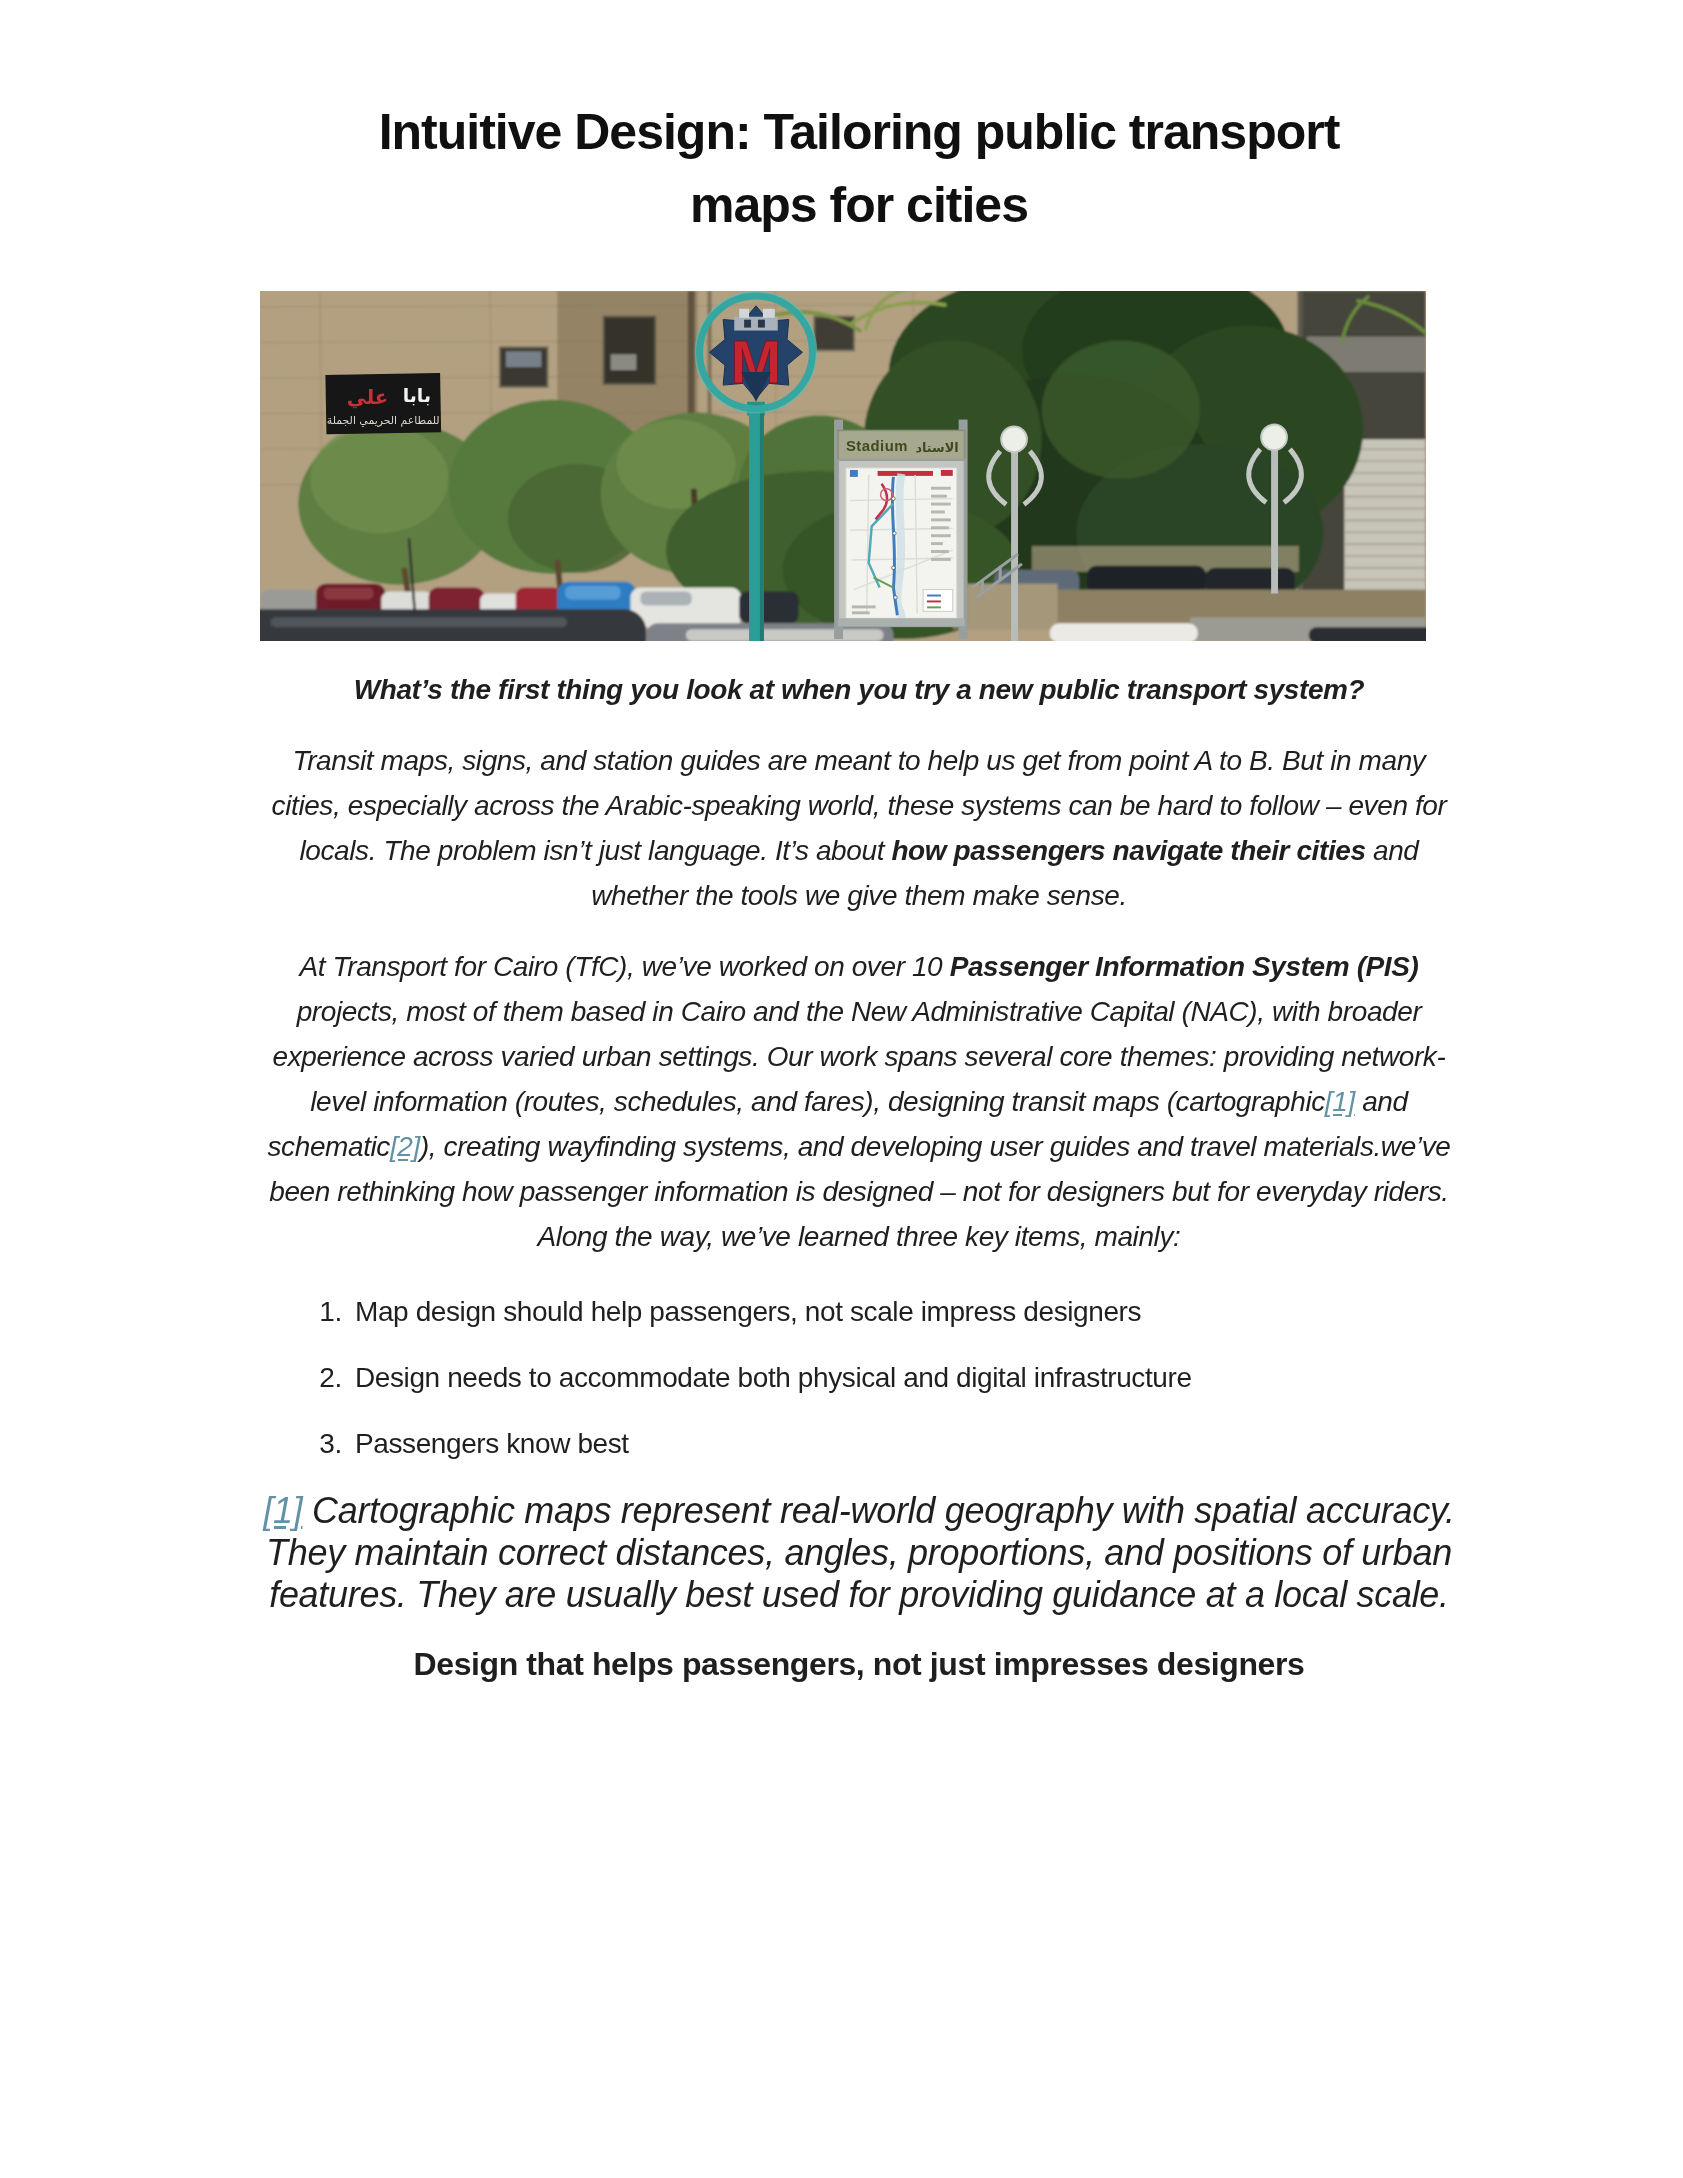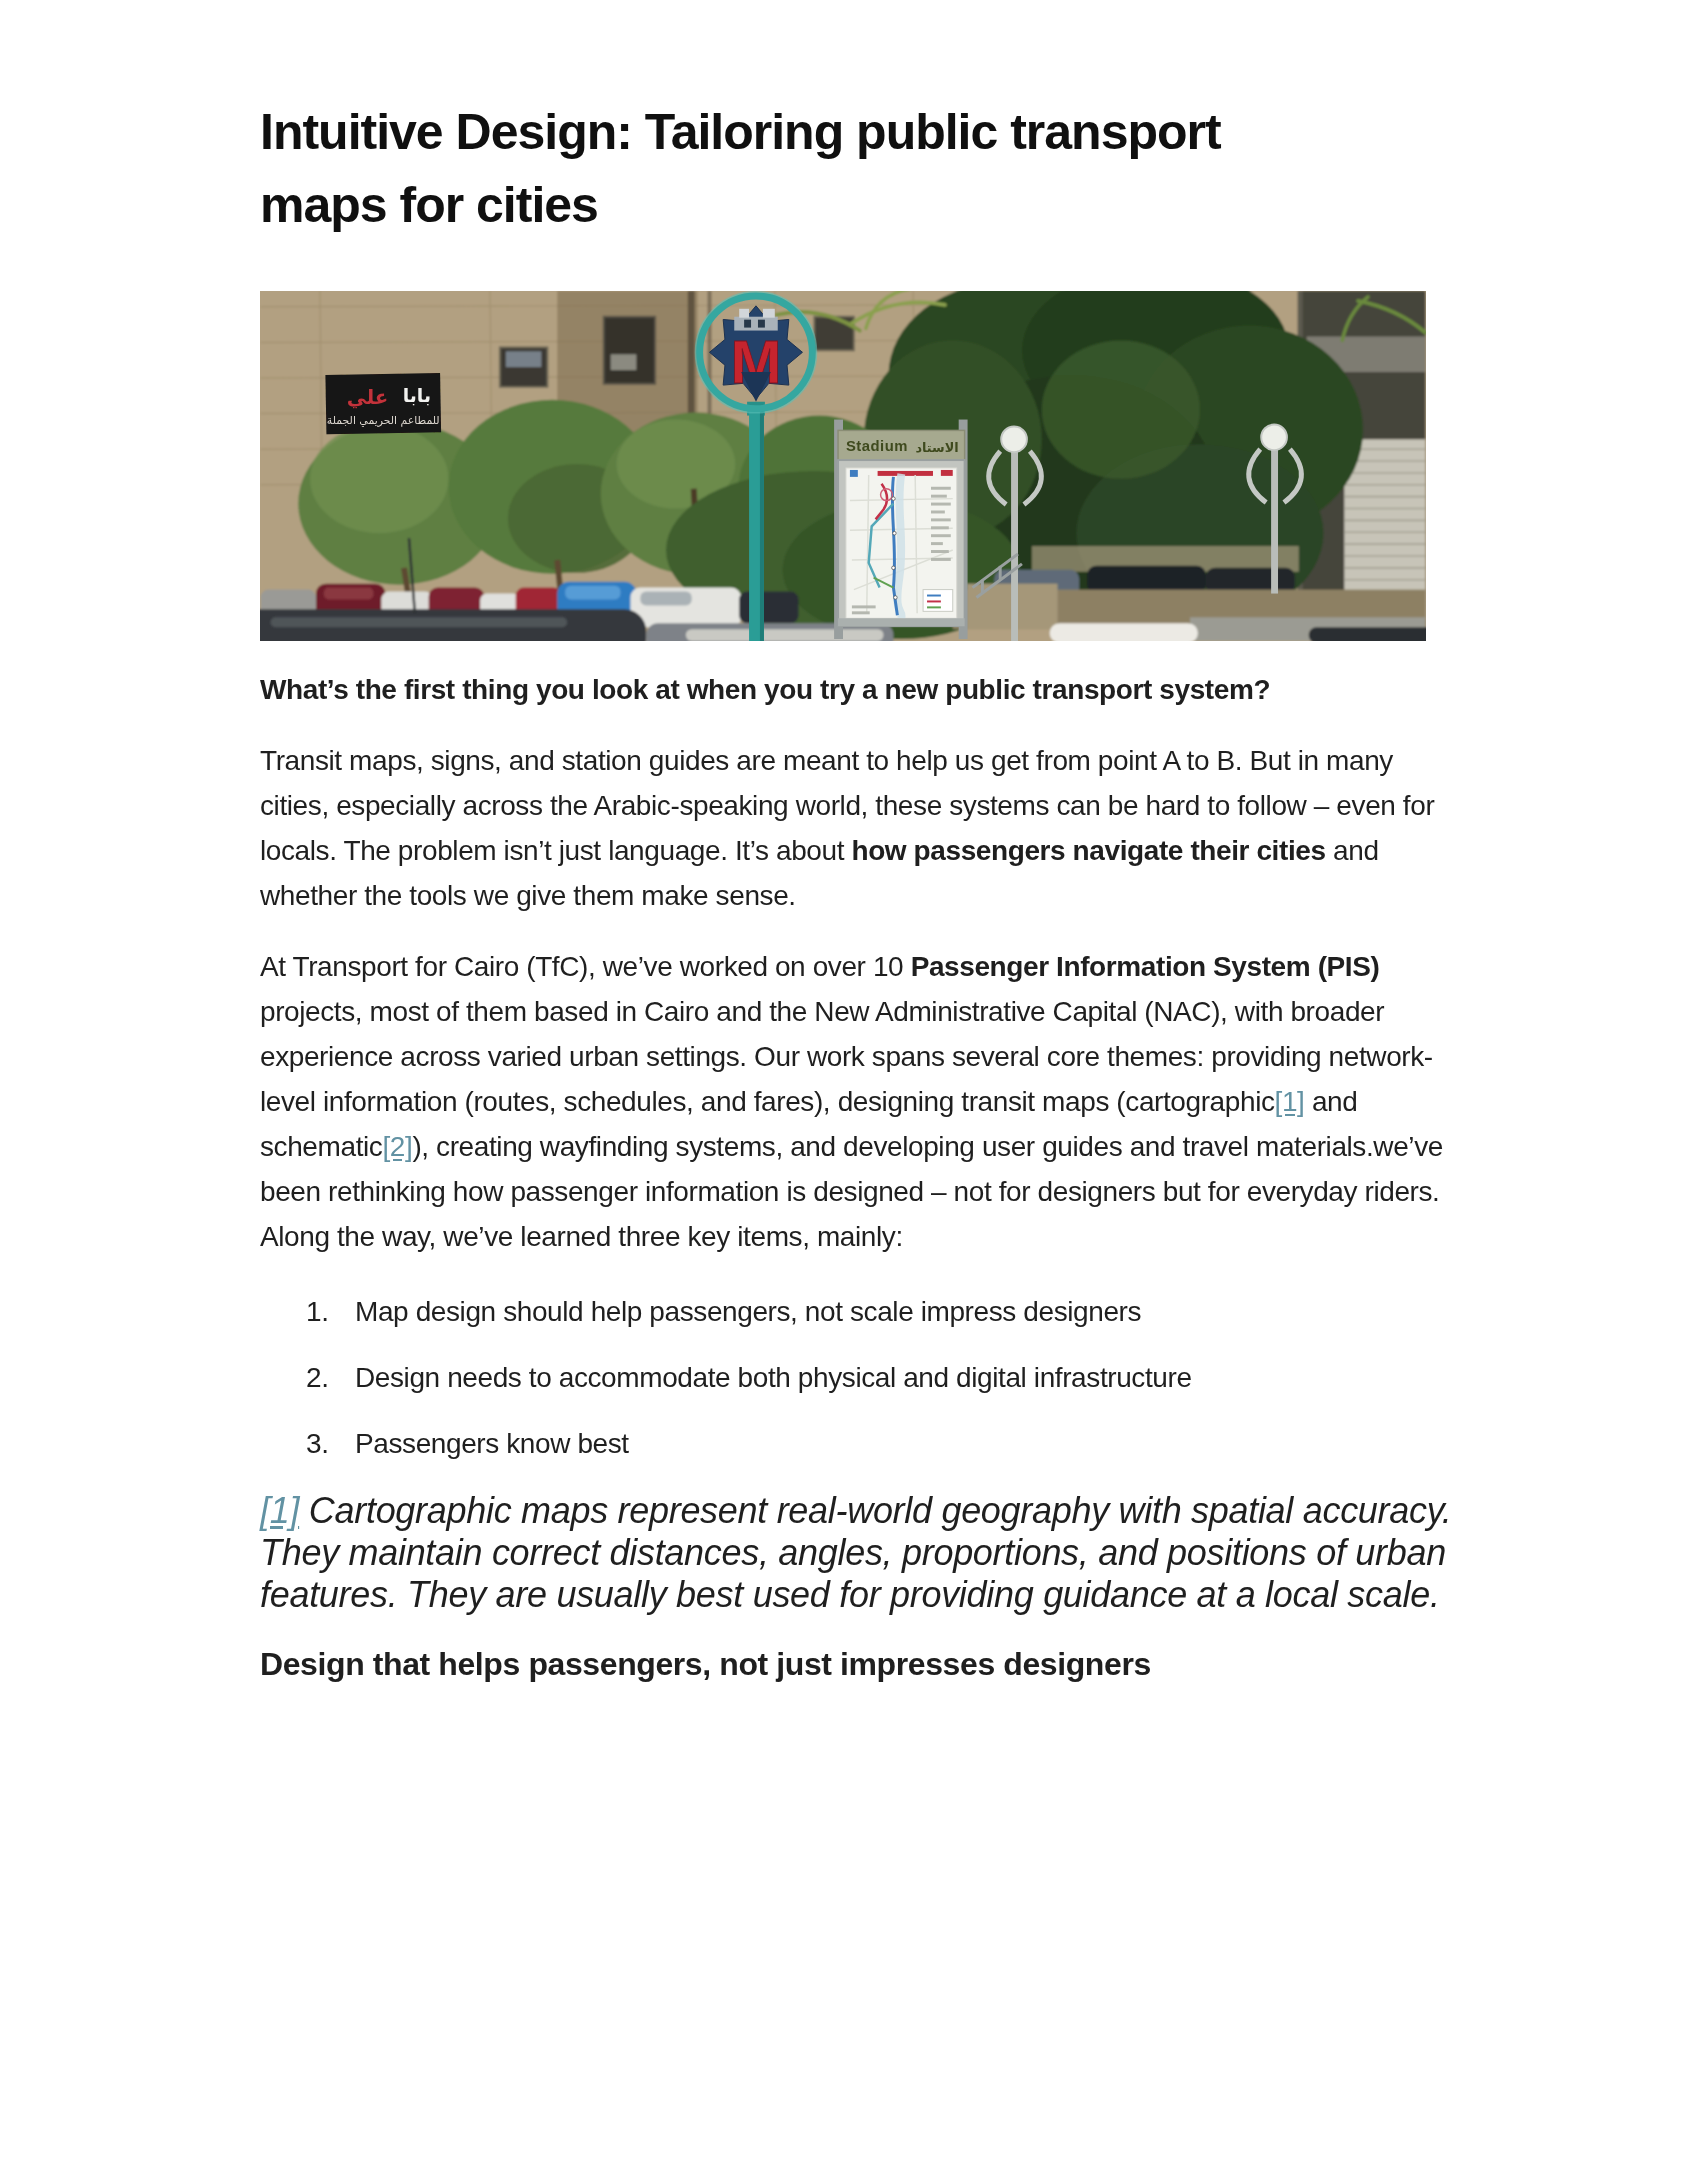--- a/index.html
+++ b/index.html
@@ -1,25 +1,25 @@
 <!DOCTYPE html>
 <html><head>
 <meta charset="utf-8">
 <style>
   html,body{margin:0;padding:0;background:#ffffff;}
   body{width:1683px;height:2178px;font-family:"Liberation Sans", sans-serif;color:#1f1f1f;}
-  .page{position:relative;width:1683px;height:2178px;background:#ffffff;overflow:hidden;}
+  .page{position:relative;width:1683px;height:2178px;background:#ffffff;overflow:hidden;text-align:center;}
   .content{position:absolute;left:260px;top:0;width:1198px;}
   h1.title{
     font-size:50px;line-height:73px;font-weight:700;color:#101010;
     letter-spacing:-1px;margin:96px 0 0 0;white-space:pre-line;
   }
   .photo-wrap{margin-top:49px;width:1166px;height:350px;overflow:hidden;background:#b2a081;}
   .photo-wrap svg{display:block;}
-  p.body-par{font-size:28px;line-height:45px;letter-spacing:-0.4px;margin:26px 0 0 0;}
+  p.body-par{font-size:28px;line-height:45px;letter-spacing:-0.4px;margin:26px 0 0 0;font-style:italic;}
   p.first-par{margin-top:26px;}
   .b{font-weight:700;}
   a.link{color:#6292a3;text-decoration:underline;text-underline-offset:3px;cursor:pointer;}
   .list{margin-top:30px;}
   .list-item{display:flex;font-size:28px;line-height:45px;letter-spacing:-0.4px;margin-bottom:21px;}
   .list-item .num{flex:none;margin-left:46px;width:49px;}
   p.footnote{font-style:italic;font-size:36px;line-height:42px;letter-spacing:-0.3px;margin:24px 0 0 0;}
   p.footnote a.link{font-style:italic;}
   h2.closing{font-size:32px;font-weight:700;letter-spacing:-0.4px;margin:30px 0 0 0;}
 </style>

